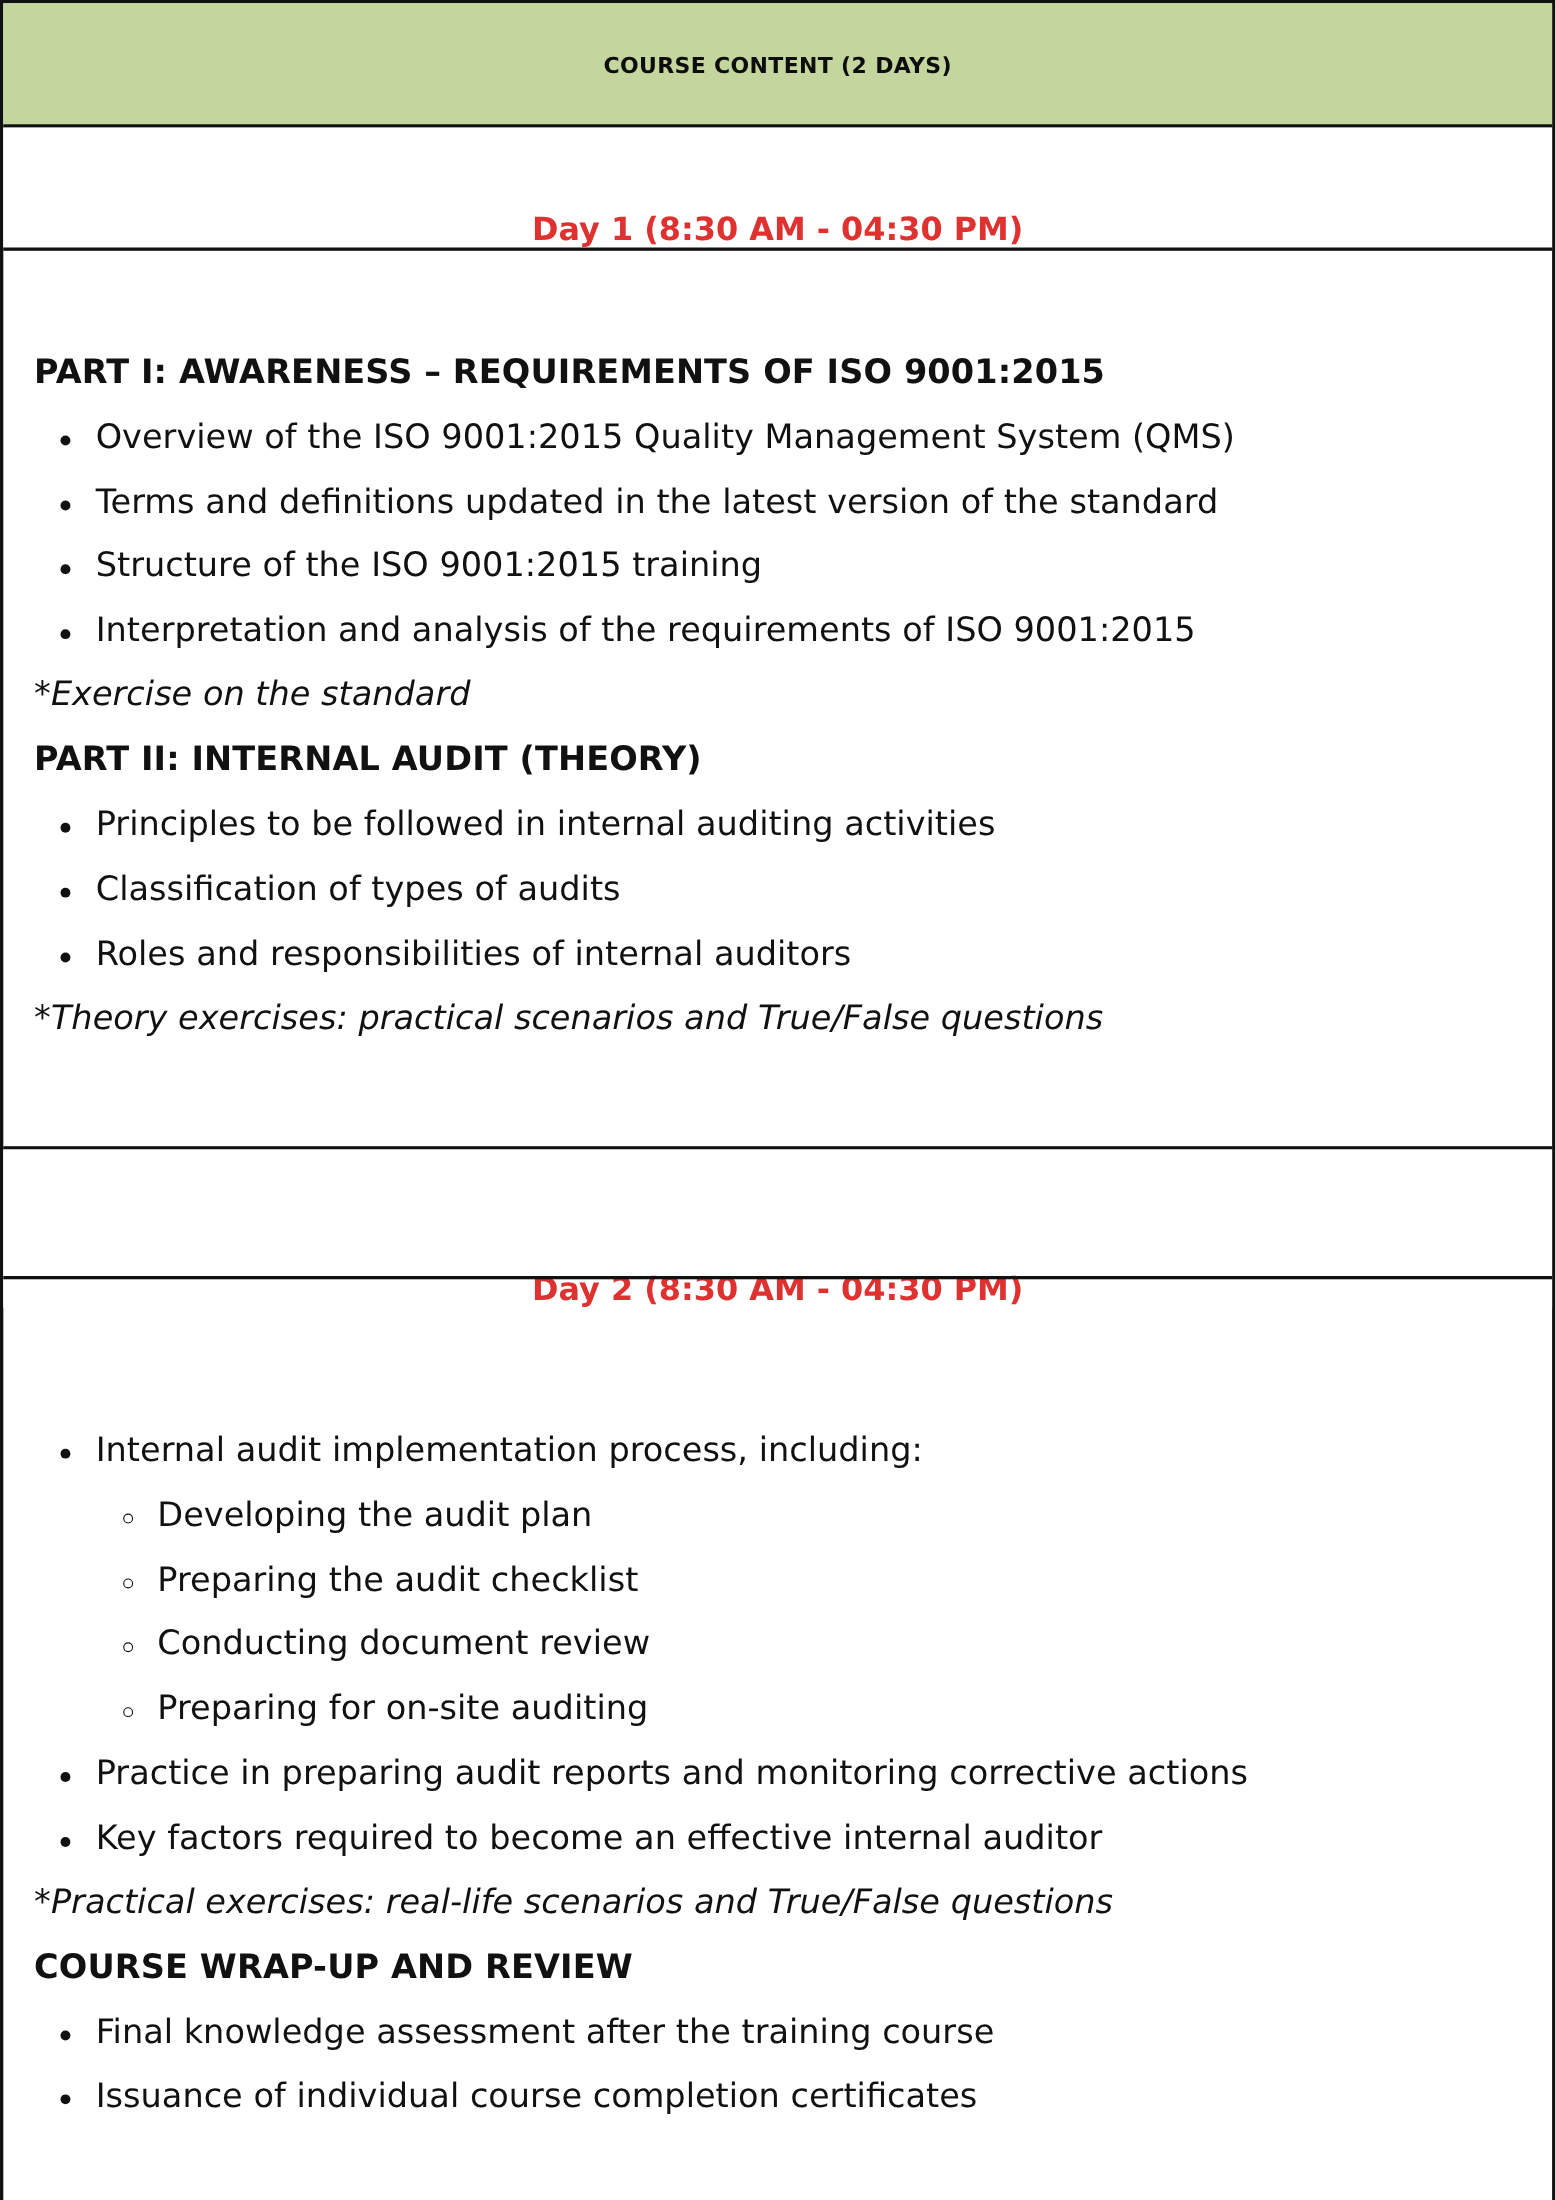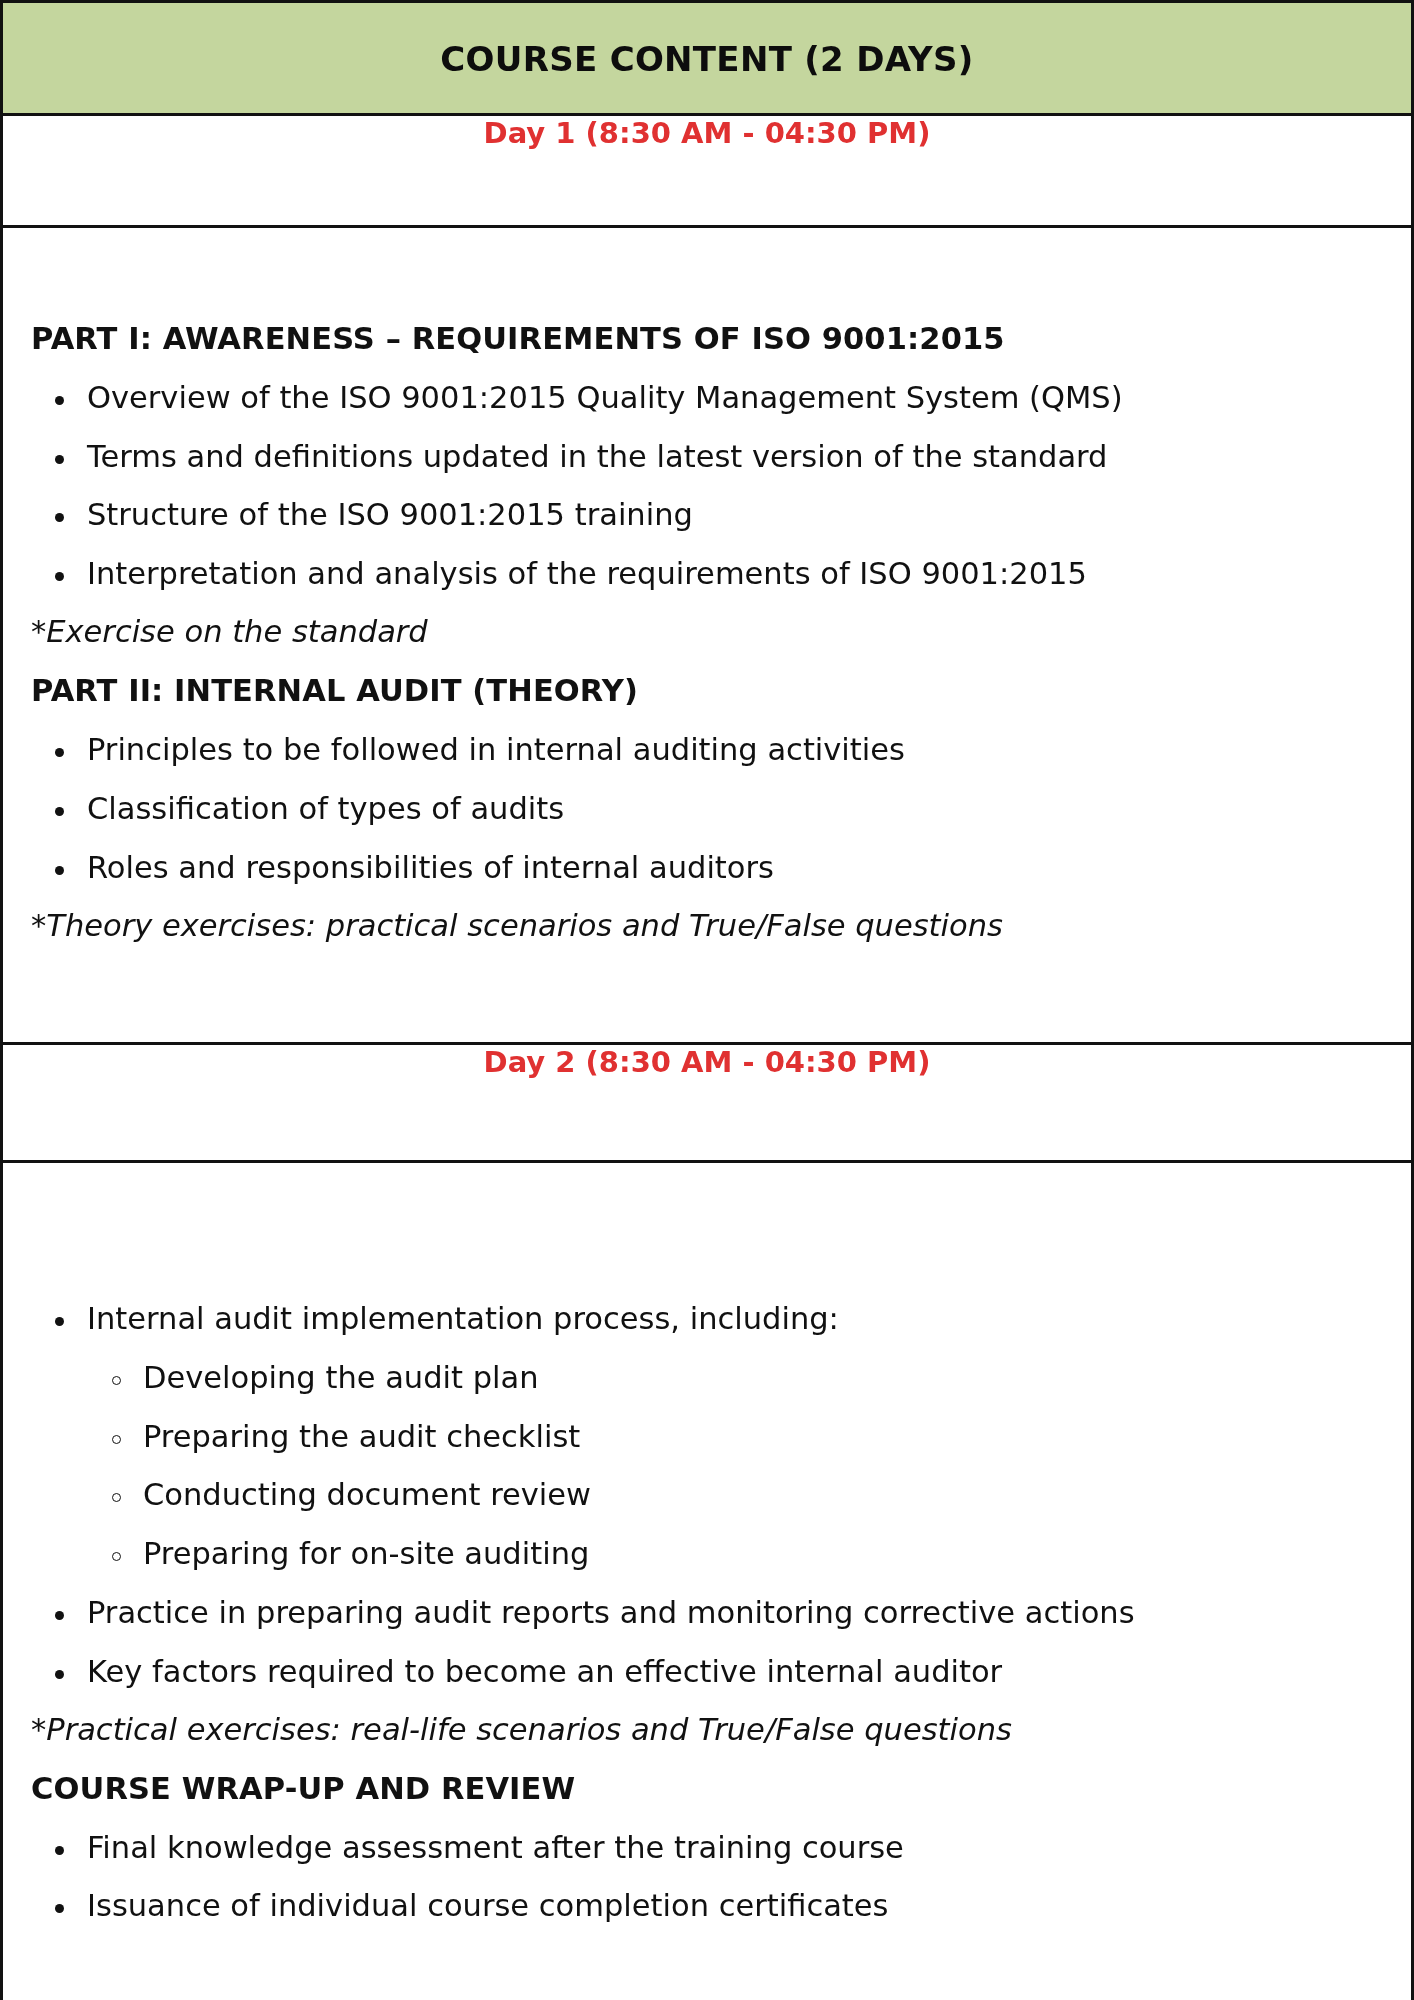--- a/index.html
+++ b/index.html
@@ -3,22 +3,22 @@
 <meta charset="utf-8">
 <style>
   html, body { margin: 0; padding: 0; background: #ffffff; }
   body { width: 1414px; height: 2000px; overflow: hidden; position: relative;
          font-family: "DejaVu Sans", "Liberation Sans", sans-serif; color: #111; }
   .frame { position: absolute; left: 0; top: 0; width: 1414px; height: 2000px; box-sizing: border-box;
            border-left: 3px solid #111; border-right: 3px solid #111; border-top: 3px solid #111; }
   .row { position: absolute; left: 0; right: 0; box-sizing: border-box; }
   .hline { position: absolute; left: 0; right: 0; height: 3px; background: #111; }
   .header { top: 0; height: 112px; background: #c4d69e; display: flex; align-items: center; justify-content: center; }
-  .header-title { font-weight: bold; font-size: 34px; letter-spacing: 0.3px; color: #0d0d0d; }
-  .day { display: flex; align-items: flex-start; justify-content: center; background: #fff; }
+  .header-title { font-weight: bold; font-size: 20px; letter-spacing: 0.3px; color: #0d0d0d; }
+  .day { display: flex; align-items: flex-end; justify-content: center; background: #fff; }
   .day-title { font-weight: bold; font-size: 29px; color: #e03131; }
   .content { padding-left: 28px; }
   .line { position: absolute; white-space: nowrap; font-size: 30.5px; line-height: 40px; }
   .h { font-weight: bold; letter-spacing: 0.1px; }
   .i { font-style: italic; }
   .bullet { position: absolute; width: 9px; height: 9px; border-radius: 50%; background: #111; }
   .circ { position: absolute; width: 9px; height: 9px; border-radius: 50%; border: 1.6px solid #111; box-sizing: border-box; }
 </style>
 </head>
 <body>

